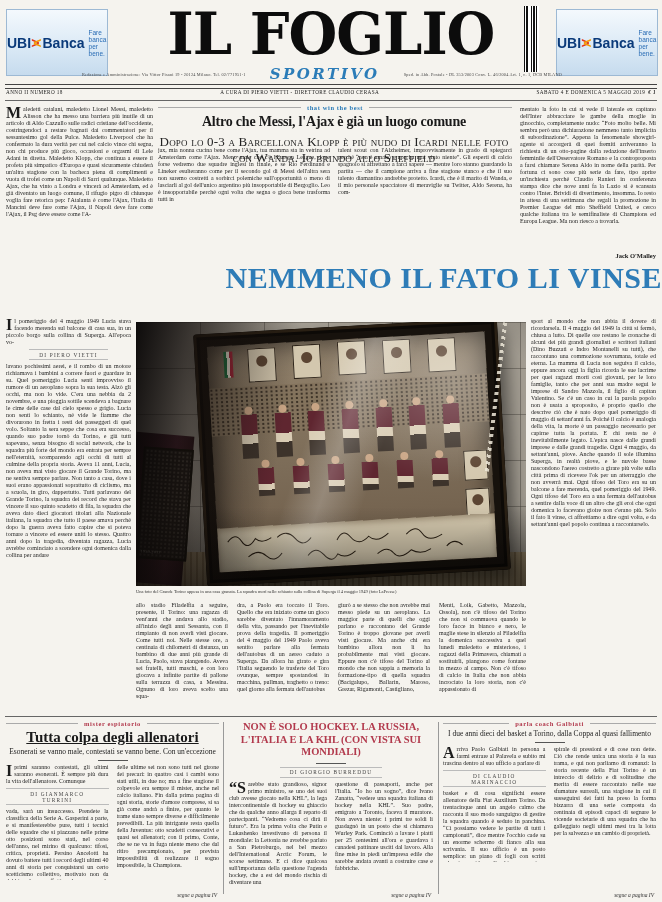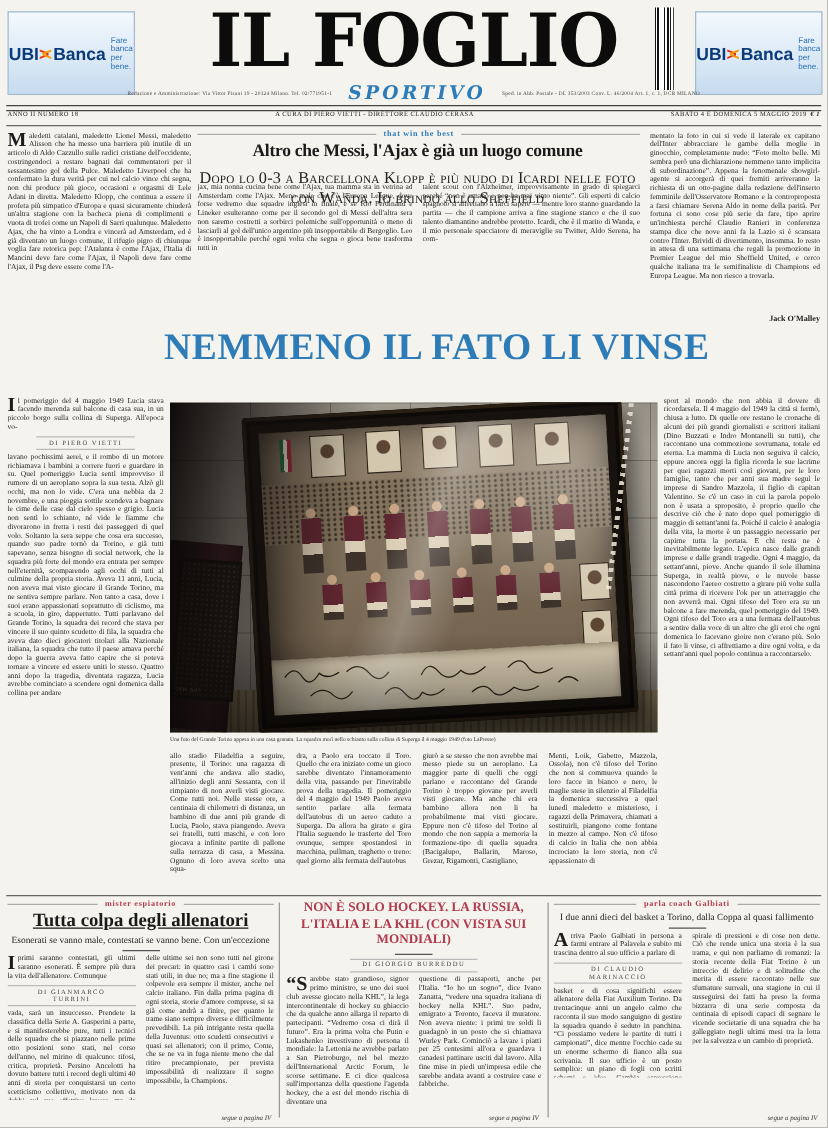--- a/index.html
+++ b/index.html
@@ -15,21 +15,21 @@
            color:#0a3a7a;display:flex;align-items:center;line-height:14px;}
   .ad-x1{color:#e2341a;font-weight:bold;letter-spacing:-2px;}
   .ad-x2{color:#f59a00;font-weight:bold;margin-left:-4px;margin-right:1px;}
   .ad-tag{font-family:"Liberation Sans",sans-serif;font-size:6.5px;color:#2a6db5;}
   .nameplate{position:absolute;left:112px;right:112px;top:0px;text-align:center;
              font-family:"DejaVu Serif",serif;font-weight:bold;font-size:56px;line-height:66px;
              letter-spacing:-1px;color:#0c0c0c;transform:scaleY(1.05);}
   .barcode{position:absolute;left:524px;top:6px;width:15px;height:66px;
            background:repeating-linear-gradient(90deg,#111 0 1px,#fff 1px 2px,#111 2px 3.6px,#fff 3.6px 4.6px,#111 4.6px 5.2px,#fff 5.2px 7.4px);}
   .mast-sub{position:absolute;left:100px;right:100px;top:66px;height:16px;
-            display:flex;align-items:center;justify-content:center;gap:13px;}
+            display:flex;align-items:center;justify-content:flex-end;gap:24px;}
   .addr{font-size:4.3px;color:#454545;letter-spacing:.2px;white-space:nowrap;}
   .sportivo{font-family:"DejaVu Serif",serif;font-style:italic;font-weight:bold;
             font-size:15px;color:#2b7cb8;letter-spacing:2.5px;}
   .rule2{position:absolute;left:5px;right:5px;top:84px;height:3px;
          border-top:1px solid #444;border-bottom:1px solid #444;}
   .inforow{position:absolute;left:6px;right:6px;top:89px;display:flex;
            justify-content:space-between;font-size:5.2px;letter-spacing:.4px;color:#222;}
   .price{font-style:italic;font-weight:bold;margin-left:3px;}
   .rule{position:absolute;left:5px;right:5px;height:1px;background:#666;}
   .r1{top:100px;} .r2{top:716px;}
@@ -50,21 +50,21 @@
           font-size:14px;line-height:19px;font-weight:bold;letter-spacing:-.2px;}
   .a1sub{position:absolute;left:152px;top:134px;width:364px;text-align:center;
          font-variant:small-caps;font-size:13px;color:#222;letter-spacing:.2px;}
   .a1c2{position:absolute;left:158px;top:147px;width:172px;height:111px;}
   .a1c3{position:absolute;left:338px;top:147px;width:174px;height:111px;}
   .a1c4{position:absolute;left:520px;top:106px;width:136px;height:153px;}
   .a1c4 .txt{height:141px;overflow:hidden;}
   .sig{position:absolute;right:0;bottom:0;font-size:6.5px;font-weight:bold;}
 
   
-  .mhead{position:absolute;left:0;right:0;top:261px;text-align:center;
+  .mhead{position:absolute;left:0;right:0;top:261px;text-align:right;
          font-size:30px;font-weight:bold;color:#2e7cb7;letter-spacing:.5px;padding-left:37px;}
   .msub{position:absolute;left:4px;right:4px;top:296px;text-align:center;font-size:13.5px;color:#111;}
   .mleft{position:absolute;left:6px;top:318px;width:125px;height:396px;}
   .mright{position:absolute;left:531px;top:318px;width:125px;height:396px;}
   .caption{position:absolute;left:136px;top:589px;width:390px;font-size:4.5px;color:#333;}
   .pc{position:absolute;top:602px;height:112px;width:92px;}
   .pc1{left:136px;} .pc2{left:237px;} .pc3{left:338px;} .pc4{left:439px;width:87px;}
 
   
   .photo{position:absolute;left:136px;top:322px;width:390px;height:264px;overflow:hidden;background:#9b958a;}

